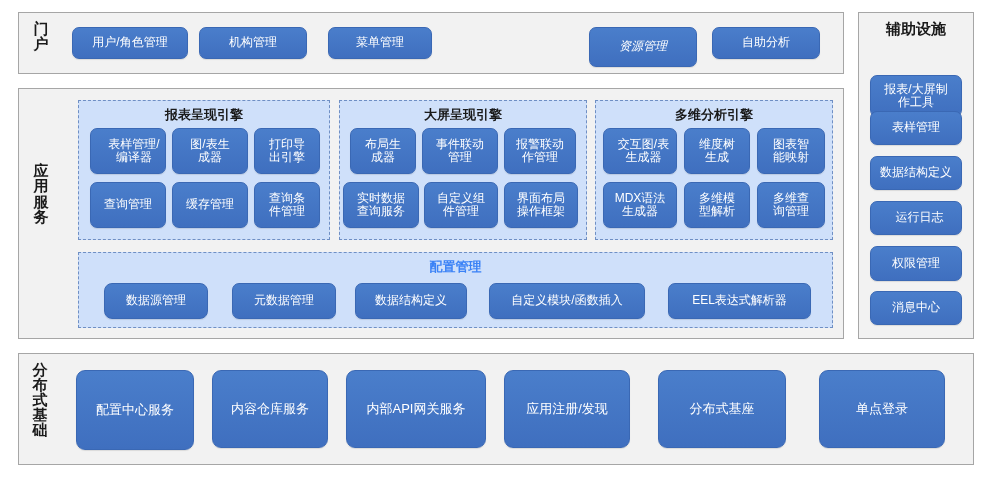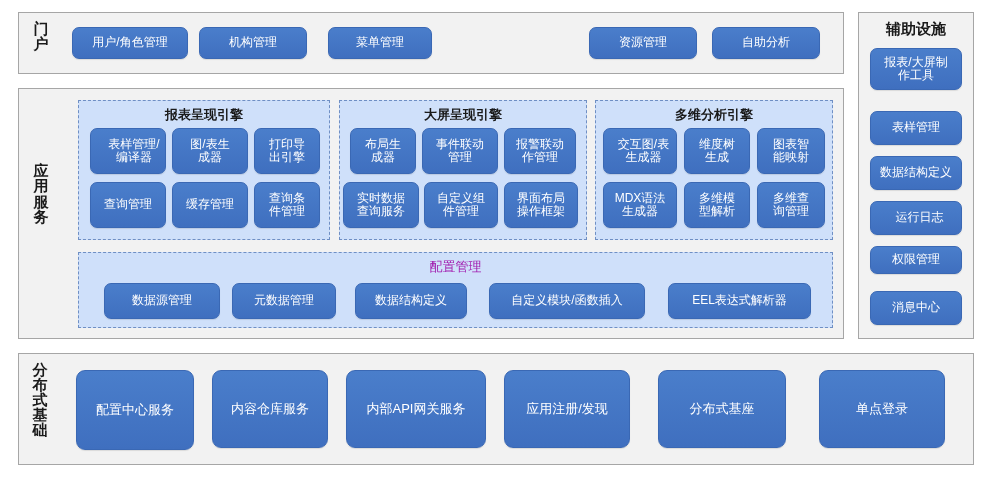--- a/index.html
+++ b/index.html
@@ -61,52 +61,52 @@
     left:0;right:0;
     text-align:center;
     font-size:13px;
     font-weight:bold;
     color:#1a1a1a;
   }
   .cfg-title{
     position:absolute;
     text-align:center;
     font-size:13px;
-    font-weight:normal;
-    color:#a21caf;
+    font-weight:bold;
+    color:#3b82f6;
   }
 </style>
 </head>
 <body>
 
 <div class="canvas">
 
   <div class="band" style="left:18px;top:12px;width:826px;height:62px;"></div>
 
   <div class="vlabel" style="left:26px;top:21px;width:30px;font-size:15px;">
       <span>门</span>
       <span>户</span>
     </div>
 
   <div class="btn" style="left:72px;top:27px;width:116px;height:32px;">用户/角色管理</div>
   <div class="btn" style="left:199px;top:27px;width:108px;height:32px;">机构管理</div>
   <div class="btn" style="left:328px;top:27px;width:104px;height:32px;">菜单管理</div>
-  <div class="btn" style="left:589px;top:27px;width:108px;height:32px;">资源管理</div>
+  <div class="btn" style="left:589px;top:27px;width:108px;height:40px;font-style:italic;">资源管理</div>
   <div class="btn" style="left:712px;top:27px;width:108px;height:32px;">自助分析</div>
 
   <div class="band" style="left:858px;top:12px;width:116px;height:327px;"></div>
 
   <div style="position:absolute;left:858px;top:20px;width:116px;text-align:center;font-size:15px;font-weight:bold;color:#1a1a1a;">辅助设施</div>
 
-  <div class="btn" style="left:870px;top:48px;width:92px;height:42px;">报表/大屏制
+  <div class="btn" style="left:870px;top:75px;width:92px;height:42px;">报表/大屏制
 作工具</div>
   <div class="btn" style="left:870px;top:111px;width:92px;height:34px;">表样管理</div>
   <div class="btn" style="left:870px;top:156px;width:92px;height:34px;">数据结构定义</div>
   <div class="btn" style="left:870px;top:201px;width:92px;height:34px;padding-left:7px;">运行日志</div>
-  <div class="btn" style="left:870px;top:246px;width:92px;height:28px;">权限管理</div>
+  <div class="btn" style="left:870px;top:246px;width:92px;height:35px;">权限管理</div>
   <div class="btn" style="left:870px;top:291px;width:92px;height:34px;">消息中心</div>
 
   <div class="band" style="left:18px;top:88px;width:826px;height:251px;"></div>
 
   <div class="vlabel" style="left:26px;top:163px;width:30px;font-size:15px;">
       <span>应</span>
       <span>用</span>
       <span>服</span>
       <span>务</span>
     </div>
@@ -153,21 +153,21 @@
   <div class="btn" style="left:603px;top:182px;width:74px;height:46px;">MDX语法
 生成器</div>
   <div class="btn" style="left:684px;top:182px;width:66px;height:46px;">多维模
 型解析</div>
   <div class="btn" style="left:757px;top:182px;width:68px;height:46px;">多维查
 询管理</div>
 
   <div class="panel" style="left:78px;top:252px;width:755px;height:76px;"></div>
   <div class="cfg-title" style="left:78px;top:258px;width:755px;">配置管理</div>
 
-  <div class="btn" style="left:104px;top:283px;width:116px;height:36px;">数据源管理</div>
+  <div class="btn" style="left:104px;top:283px;width:104px;height:36px;border-radius:8px;">数据源管理</div>
   <div class="btn" style="left:232px;top:283px;width:104px;height:36px;">元数据管理</div>
   <div class="btn" style="left:355px;top:283px;width:112px;height:36px;">数据结构定义</div>
   <div class="btn" style="left:489px;top:283px;width:156px;height:36px;">自定义模块/函数插入</div>
   <div class="btn" style="left:668px;top:283px;width:143px;height:36px;">EEL表达式解析器</div>
 
   <div class="band" style="left:18px;top:353px;width:956px;height:112px;"></div>
 
   <div class="vlabel" style="left:24px;top:362px;width:32px;font-size:15px;line-height:1.0;">
       <span>分</span>
       <span>布</span>

